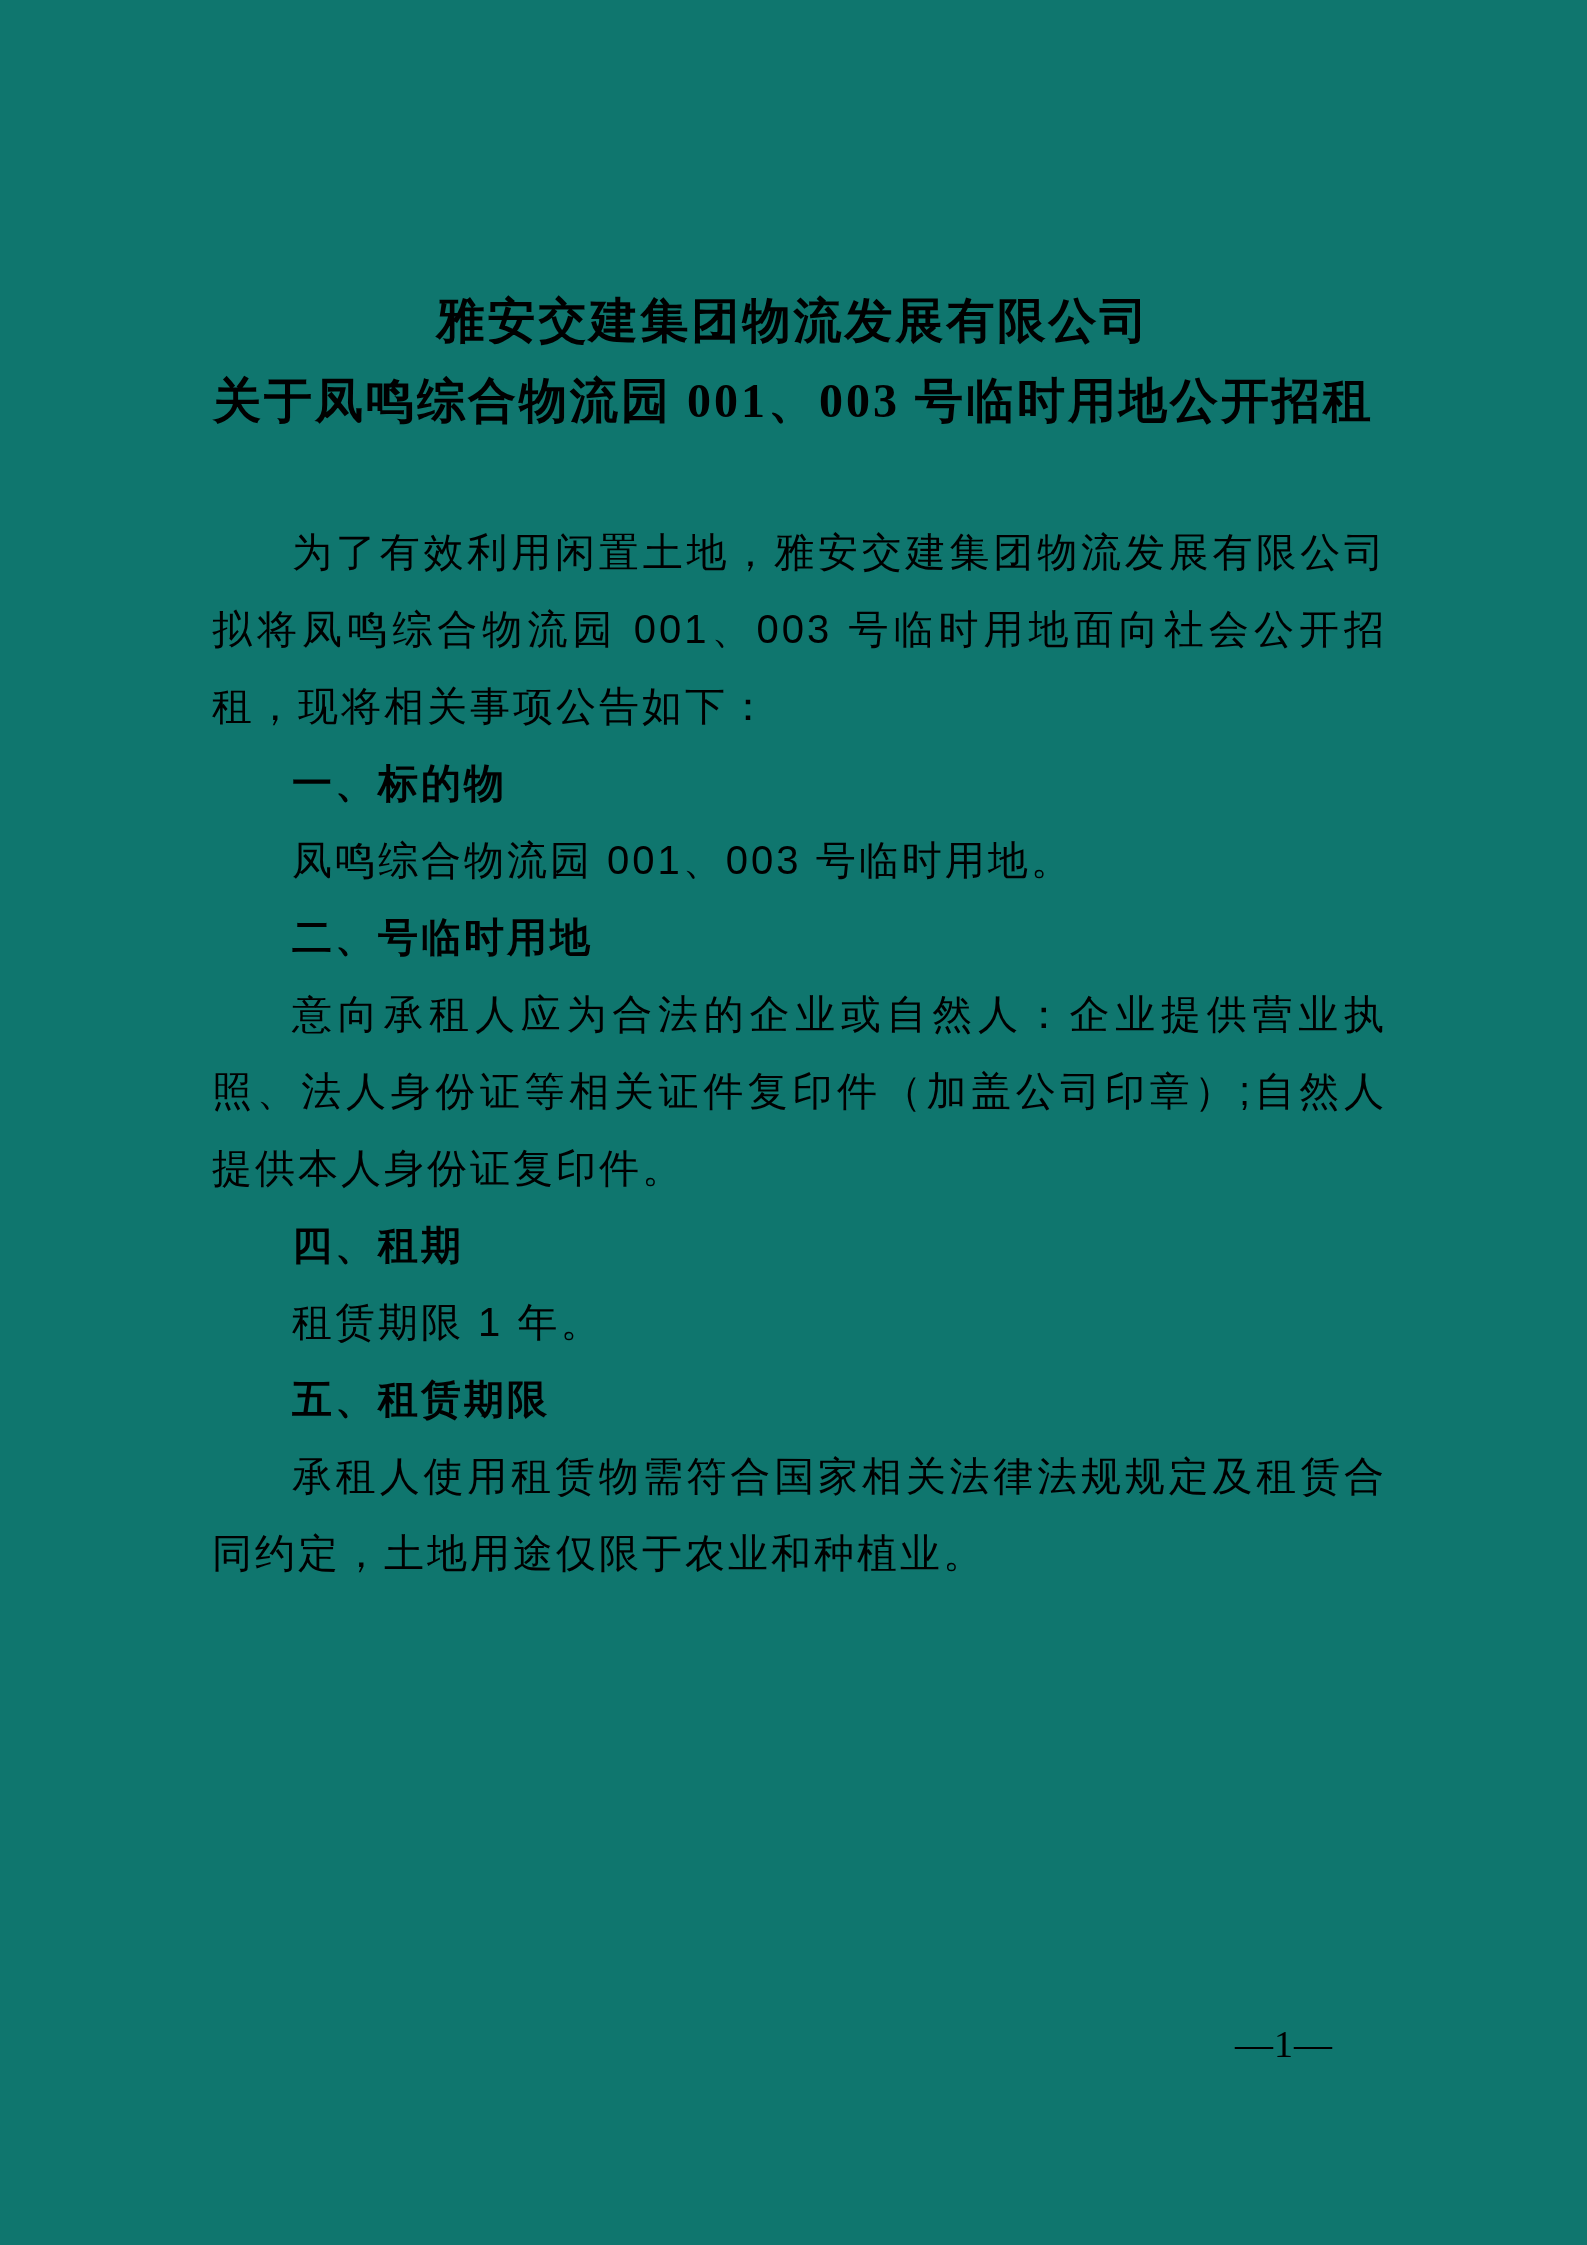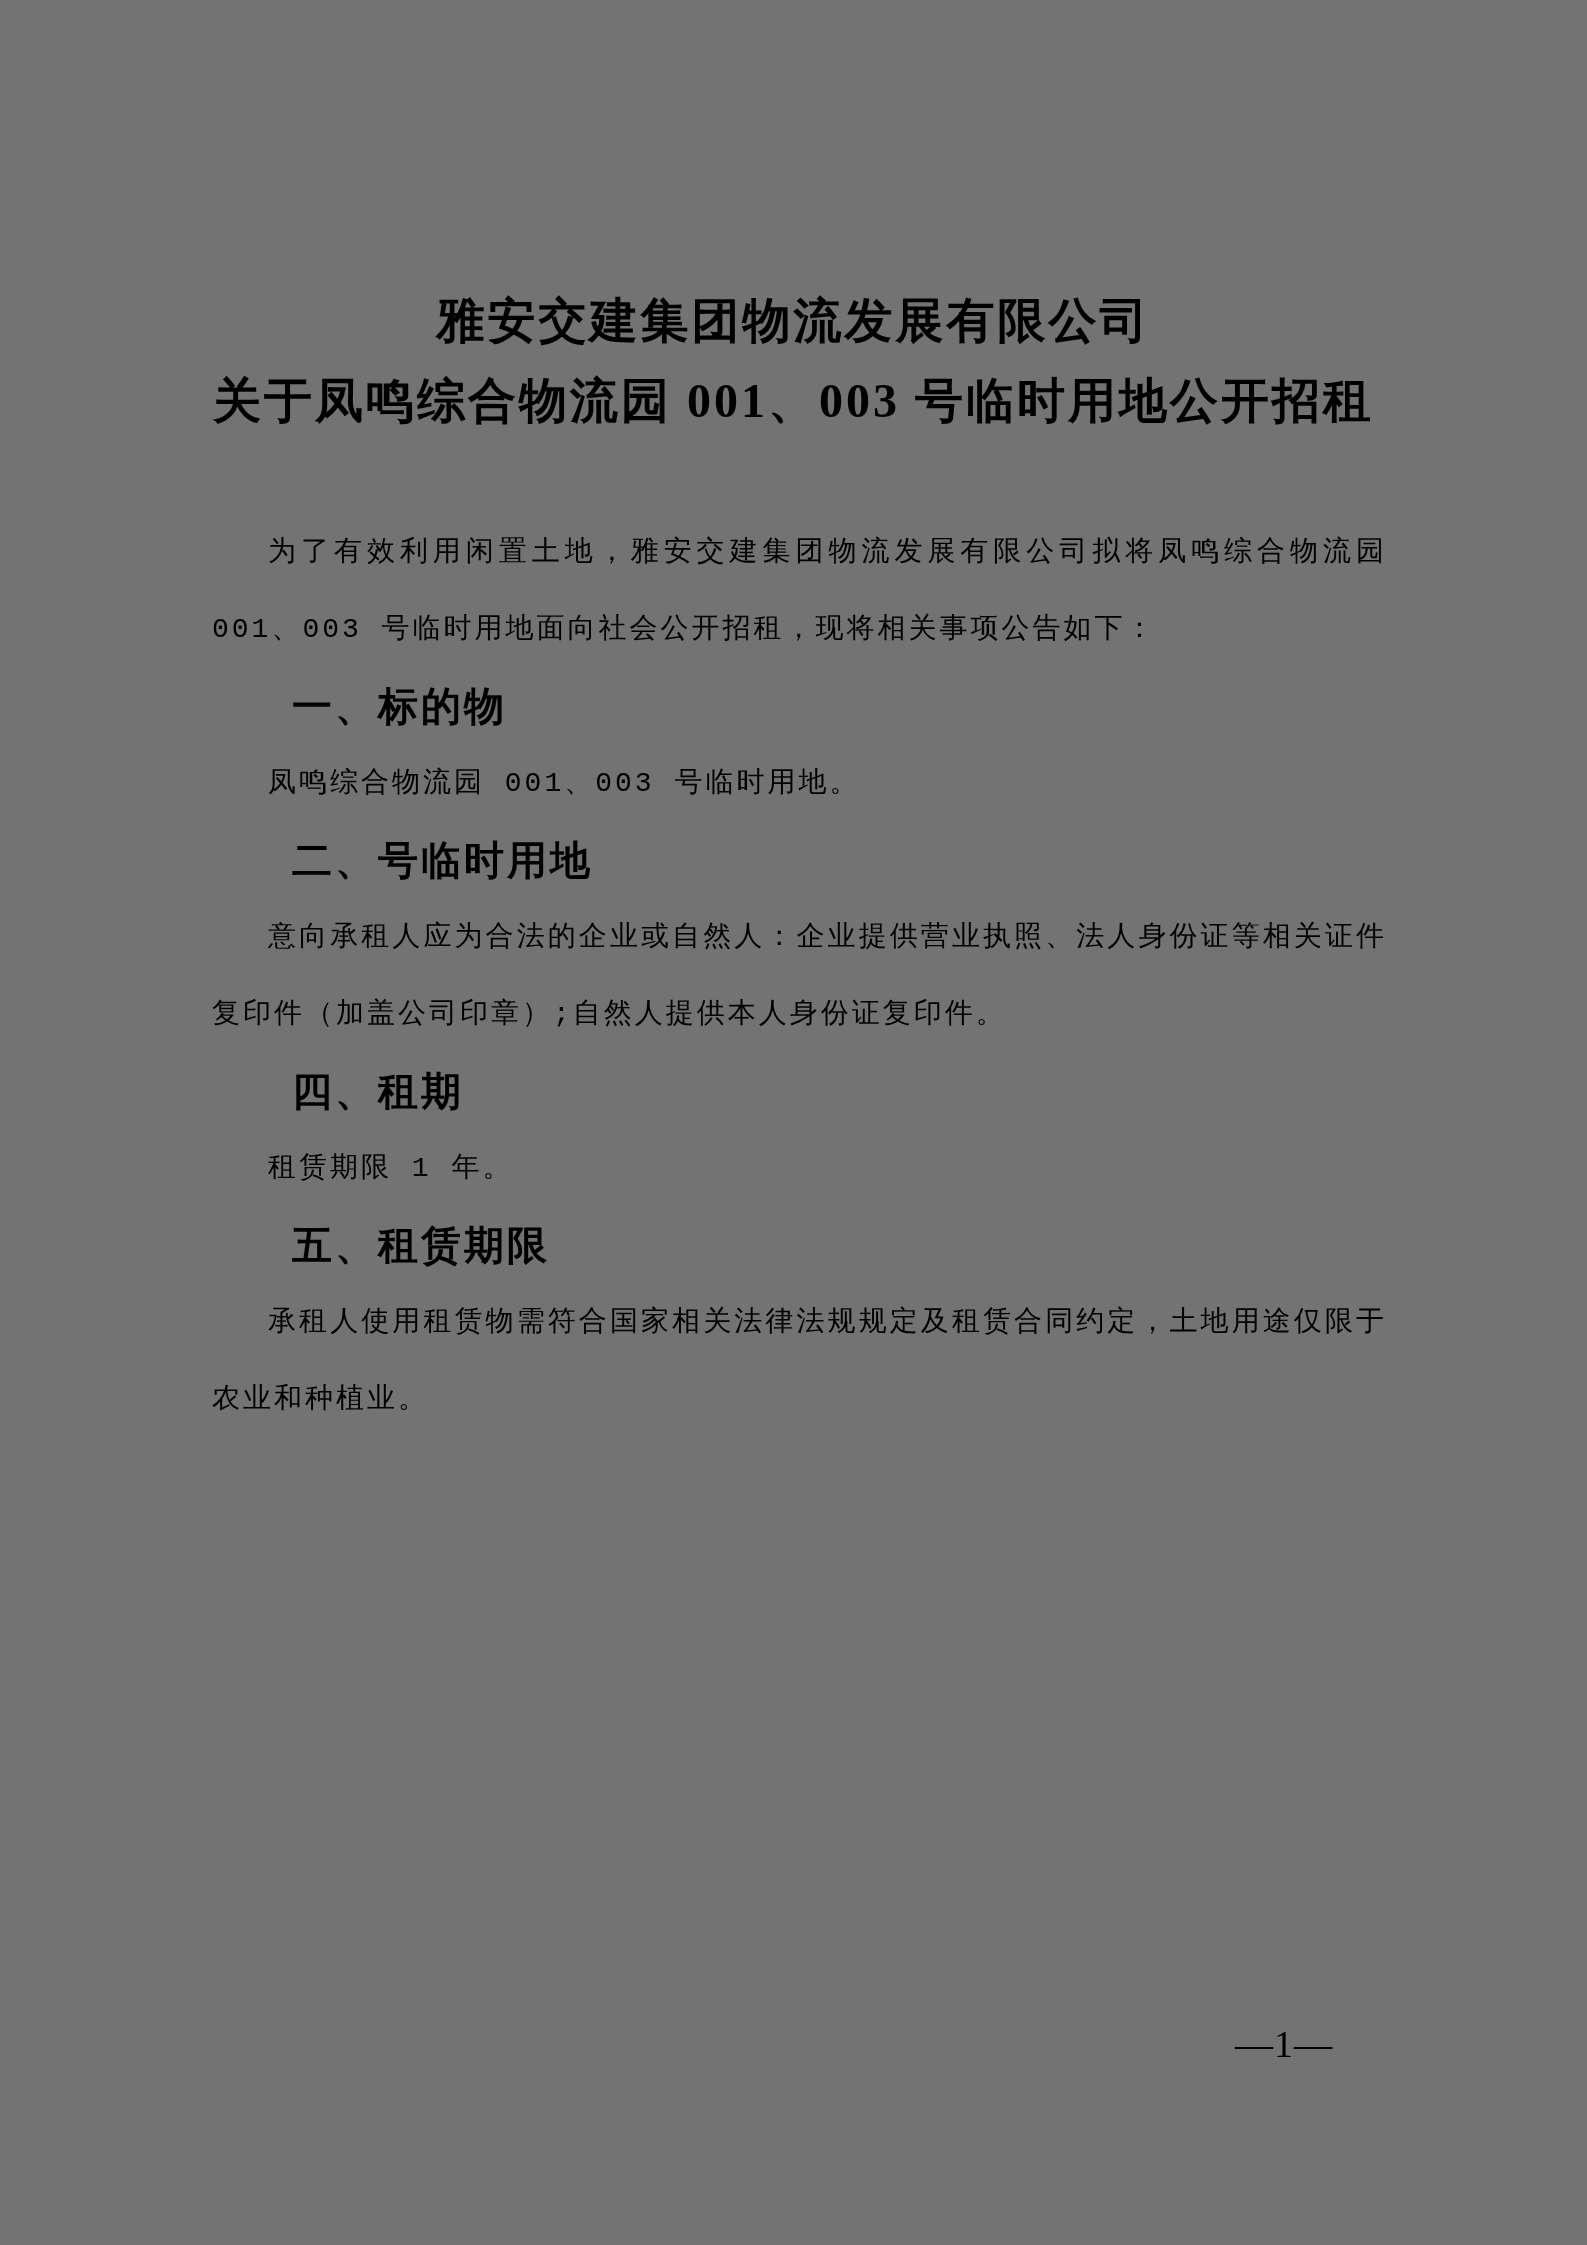--- a/index.html
+++ b/index.html
@@ -4,45 +4,45 @@
 <style>
   html, body {
     margin: 0;
     padding: 0;
     background: #ffffff;
   }
   .page {
     position: relative;
     width: 1587px;
     height: 2245px;
-    background: #737373;
+    background: #0f766e;
     color: #000000;
     overflow: hidden;
     font-family: "Liberation Serif", "DejaVu Serif", serif;
   }
   .doc-title {
     margin-top: 281px;
     text-align: center;
     font-weight: bold;
     font-size: 48px;
     line-height: 80px;
     letter-spacing: 3px;
     font-family: "Liberation Serif", "DejaVu Serif", serif;
   }
   .doc-body {
     margin: 73px 200px 0 212px;
   }
   .body-para {
     margin: 0;
-    font-size: 28px;
+    font-size: 40px;
     line-height: 77px;
     letter-spacing: 3px;
     text-indent: 2em;
     text-align: justify;
-    font-family: Liberation Mono, monospace;
+    font-family: Liberation Sans, sans-serif;
   }
   .sec-heading {
     margin: 0;
     font-size: 40px;
     line-height: 77px;
     letter-spacing: 3px;
     text-indent: 2em;
     font-weight: bold;
     font-family: Liberation Serif, serif;
   }

